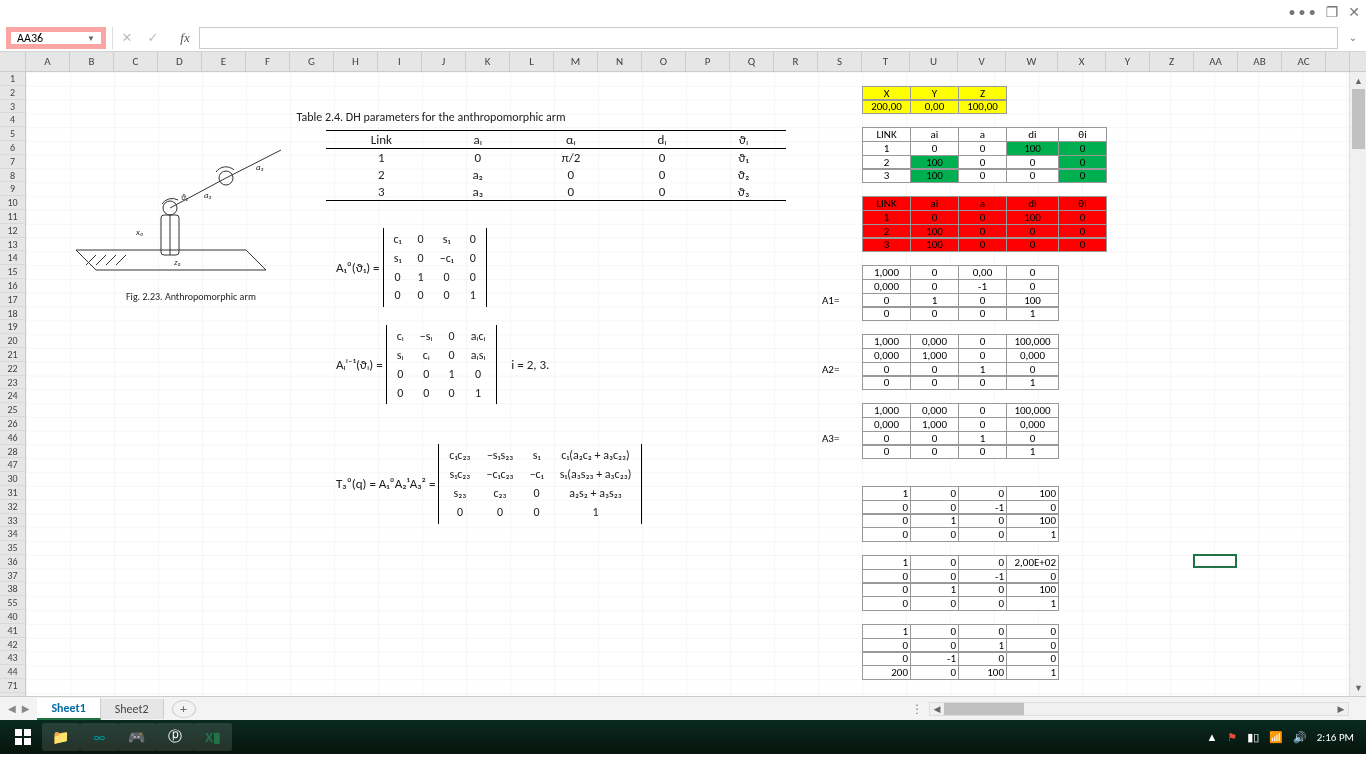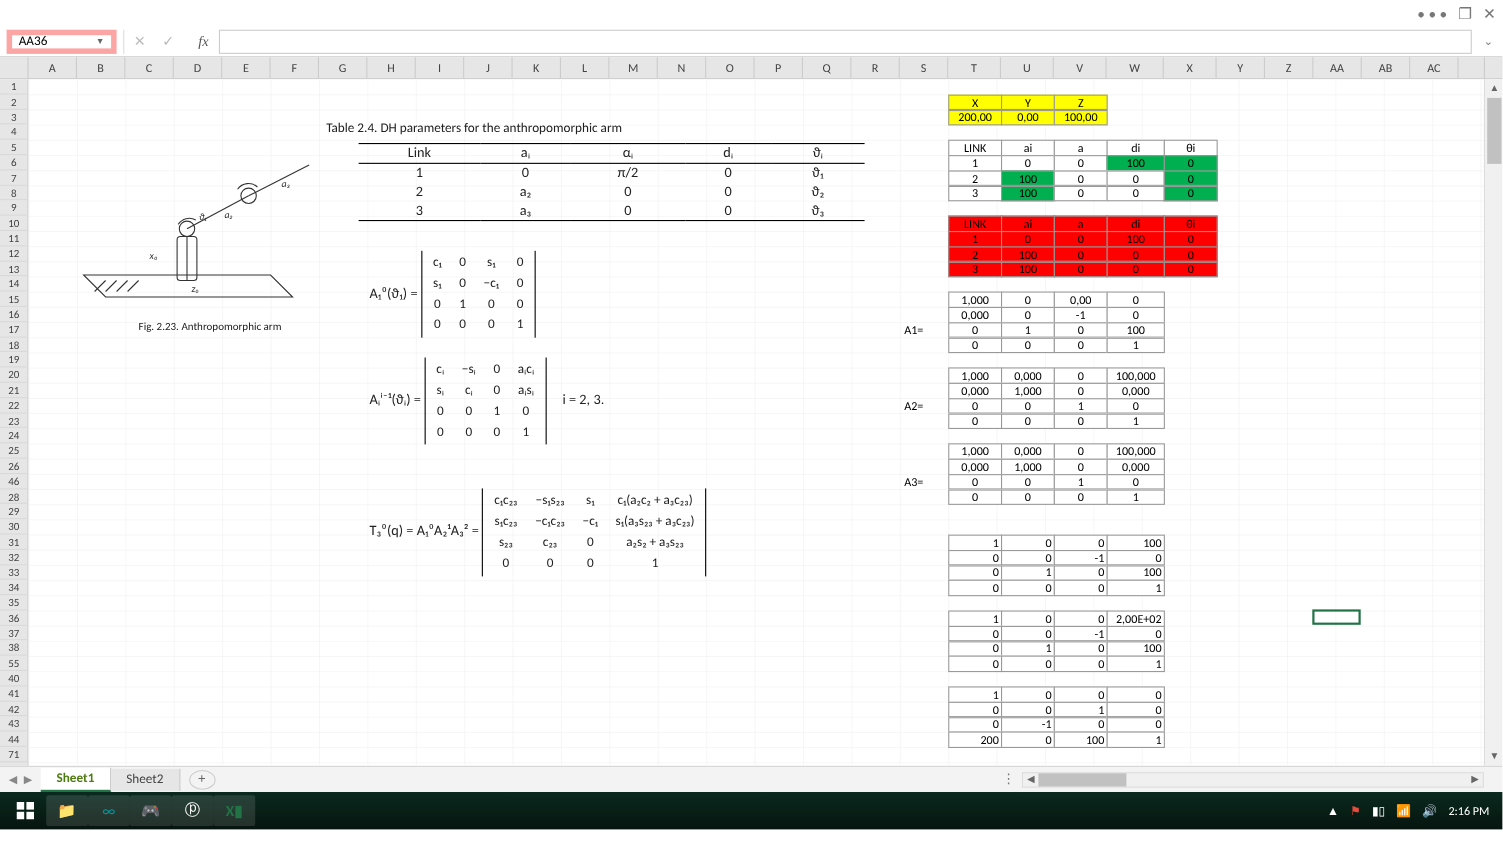--- a/index.html
+++ b/index.html
@@ -53,21 +53,21 @@
 .cell.green { background: #00b050; }
 .cell.red { background: #ff0000; }
 .cell.right { justify-content: flex-end; padding-right: 2px; }
 .label-cell { position: absolute; font-size: 11px; }
 
 
 .tabs-row { height: 24px; display: flex; align-items: center; background: #f3f3f3; border-top: 1px solid #ccc; font-size: 12px; }
 .tabs-nav { display: flex; gap: 6px; padding: 0 8px; color: #888; }
 .tabs-nav span { font-size: 10px; }
 .tab { padding: 3px 14px; border-right: 1px solid #ccc; background: #e6e6e6; color: #444; }
-.tab.active { background: #fff; border-bottom: 2px solid #217346; color: #4d7c0f; font-weight: 600; }
+.tab.active { background: #fff; border-bottom: 2px solid #217346; color: #0369a1; font-weight: 600; }
 .tab-add { width: 24px; text-align: center; color: #666; border: 1px solid #ccc; border-radius: 50%; margin-left: 8px; height: 18px; line-height: 16px; font-size: 13px; }
 .tabs-spacer { flex: 1; }
 .tabs-dots { color: #777; padding: 0 6px; }
 .hscroll { width: 420px; height: 14px; background: #f0f0f0; border: 1px solid #ddd; margin-right: 17px; display: flex; align-items: center; }
 .hscroll .har { width: 14px; text-align: center; font-size: 9px; color: #666; }
 .hscroll .htrack { flex: 1; position: relative; height: 14px; }
 .hscroll .hthumb { position: absolute; left: 0; width: 80px; height: 12px; top: 1px; background: #c1c1c1; }
 
 
 .taskbar { height: 34px; background: linear-gradient(#0a2a1f,#06140e); display: flex; align-items: center; padding: 0 4px; color: #fff; }
@@ -161,21 +161,21 @@
       <div class="rowhdr">19</div>
       <div class="rowhdr">20</div>
       <div class="rowhdr">21</div>
       <div class="rowhdr">22</div>
       <div class="rowhdr">23</div>
       <div class="rowhdr">24</div>
       <div class="rowhdr">25</div>
       <div class="rowhdr">26</div>
       <div class="rowhdr">46</div>
       <div class="rowhdr">28</div>
-      <div class="rowhdr">29</div>
+      <div class="rowhdr">47</div>
       <div class="rowhdr">30</div>
       <div class="rowhdr">31</div>
       <div class="rowhdr">32</div>
       <div class="rowhdr">33</div>
       <div class="rowhdr">34</div>
       <div class="rowhdr">35</div>
       <div class="rowhdr">36</div>
       <div class="rowhdr">37</div>
       <div class="rowhdr">38</div>
       <div class="rowhdr">55</div>

